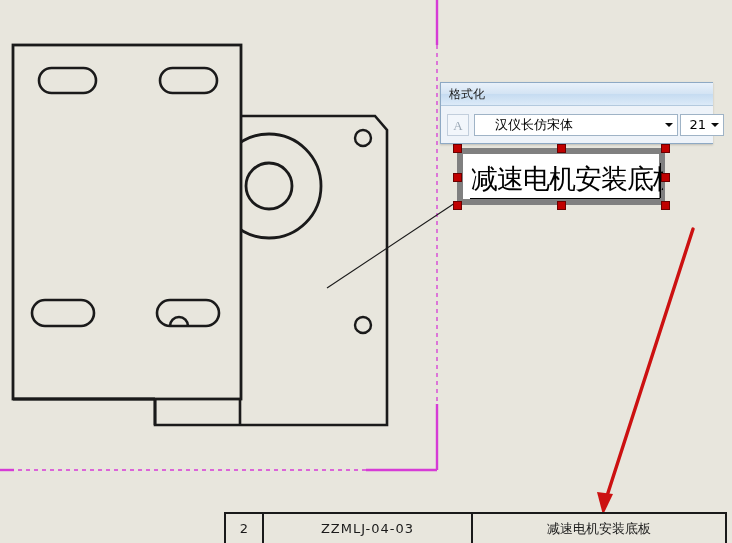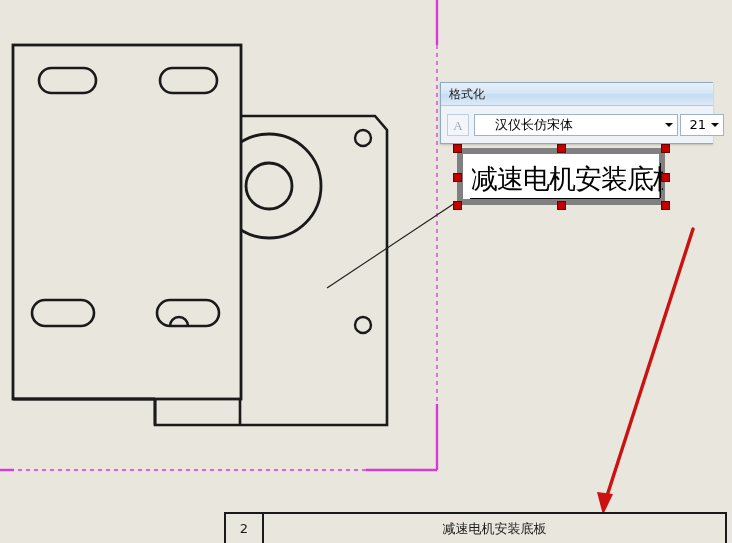--- a/index.html
+++ b/index.html
@@ -307,16 +307,17 @@
     <div class="sel-handle" style="left:204px;top:-4px;"></div>
     <div class="sel-handle" style="left:-4px;  top:25px;"></div>
     <div class="sel-handle" style="left:204px;top:25px;"></div>
     <div class="sel-handle" style="left:-4px;  top:53px;"></div>
     <div class="sel-handle" style="left:100px;top:53px;"></div>
     <div class="sel-handle" style="left:204px;top:53px;"></div>
   </div>
 
   <div id="title-block">
     <div class="tb-cell" id="tb-cell-qty">2</div>
+    <div class="tb-cell" id="tb-cell-code">ZZMLJ-04-03</div>
     <div class="tb-cell" id="tb-cell-name">减速电机安装底板</div>
   </div>
 
 </div>
 
 </body></html>

